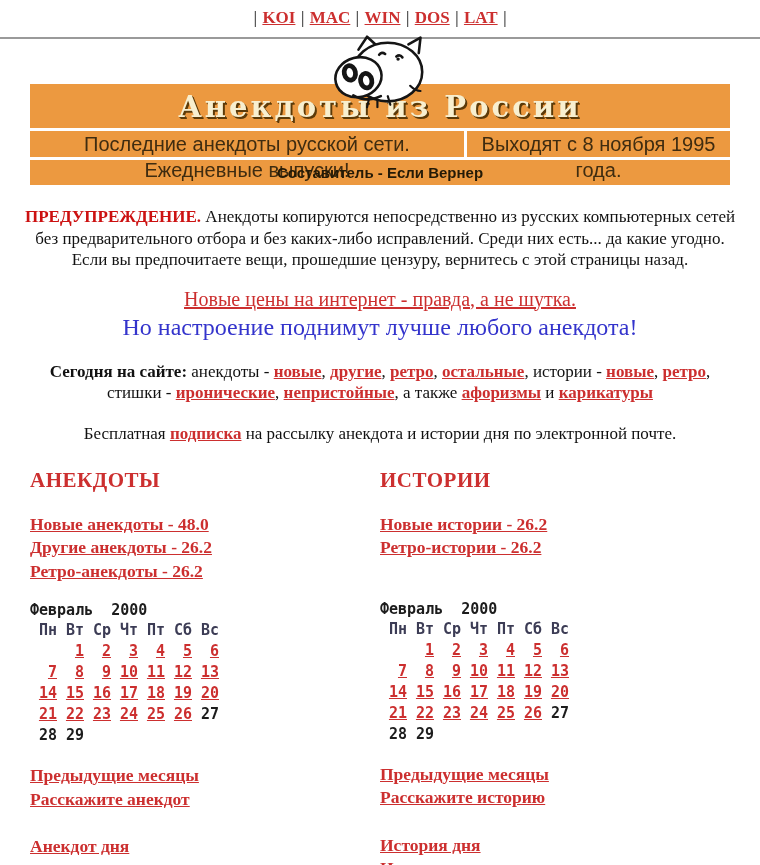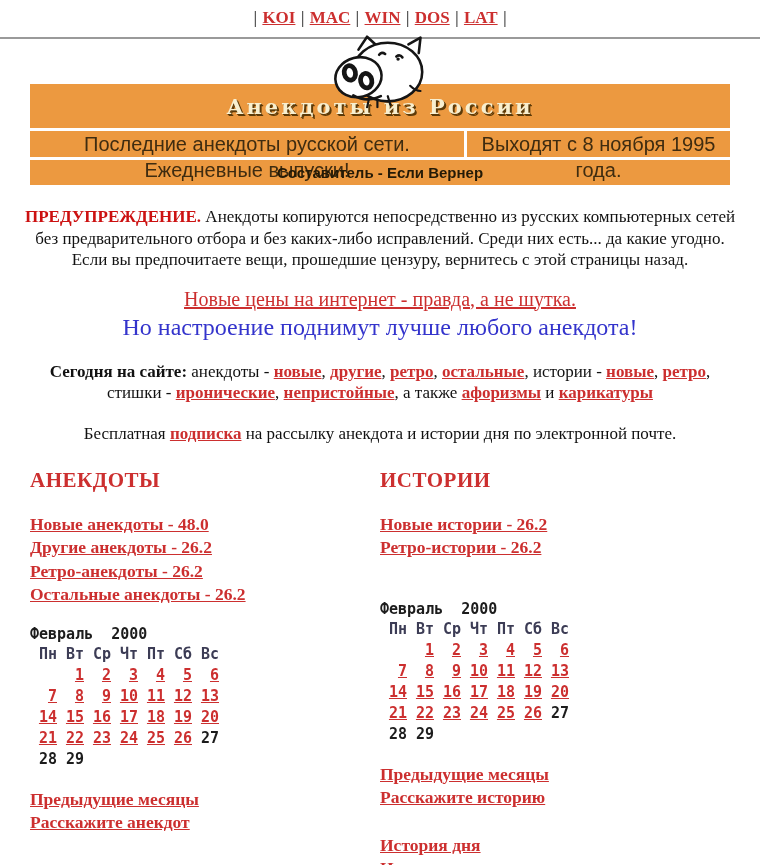--- a/index.html
+++ b/index.html
@@ -31,21 +31,21 @@
   }
   .pig{
     position:absolute;left:50%;top:0;
     transform:translate(-50%,-68%);
     z-index:3;
   }
   .banner-row{background:#EC9940;}
   .banner-title{
     height:44px;line-height:46px;text-align:center;
     font-family:"DejaVu Serif", serif;
-    font-weight:bold;font-size:21px;letter-spacing:3px;
+    font-weight:bold;font-size:29px;letter-spacing:3px;
     color:#F8EFCF;
     text-shadow:2px 2px 0 #5c3a08, 1px 1px 0 #5c3a08;
   }
   .banner-mid{
     display:flex;margin-top:3px;
   }
   .banner-mid .cell{
     background:#EC9940;height:26px;line-height:26px;
     font-family:"Liberation Sans", sans-serif;
     font-size:20px;color:#3f2c10;text-align:center;
@@ -146,21 +146,20 @@
 
 <div class="subscribe"><span>Бесплатная </span><a class="inline-link" href="#">подписка</a><span> на рассылку анекдота и истории дня по электронной почте.</span></div>
 
 <div class="columns">
   <div class="col">
     <h2 class="section-heading">АНЕКДОТЫ</h2>
     <div class="link-list">
         <a href="#">Новые анекдоты - 48.0</a>
         <a href="#">Другие анекдоты - 26.2</a>
         <a href="#">Ретро-анекдоты - 26.2</a>
-        <a href="#">Остальные анекдоты - 26.2</a>
       </div>
     <div class="calendar">
         <div class="cal-title">Февраль  2000</div>
         <div class="cal-grid">
           <span class="cal-head">Пн</span>
           <span class="cal-head">Вт</span>
           <span class="cal-head">Ср</span>
           <span class="cal-head">Чт</span>
           <span class="cal-head">Пт</span>
           <span class="cal-head">Сб</span>

